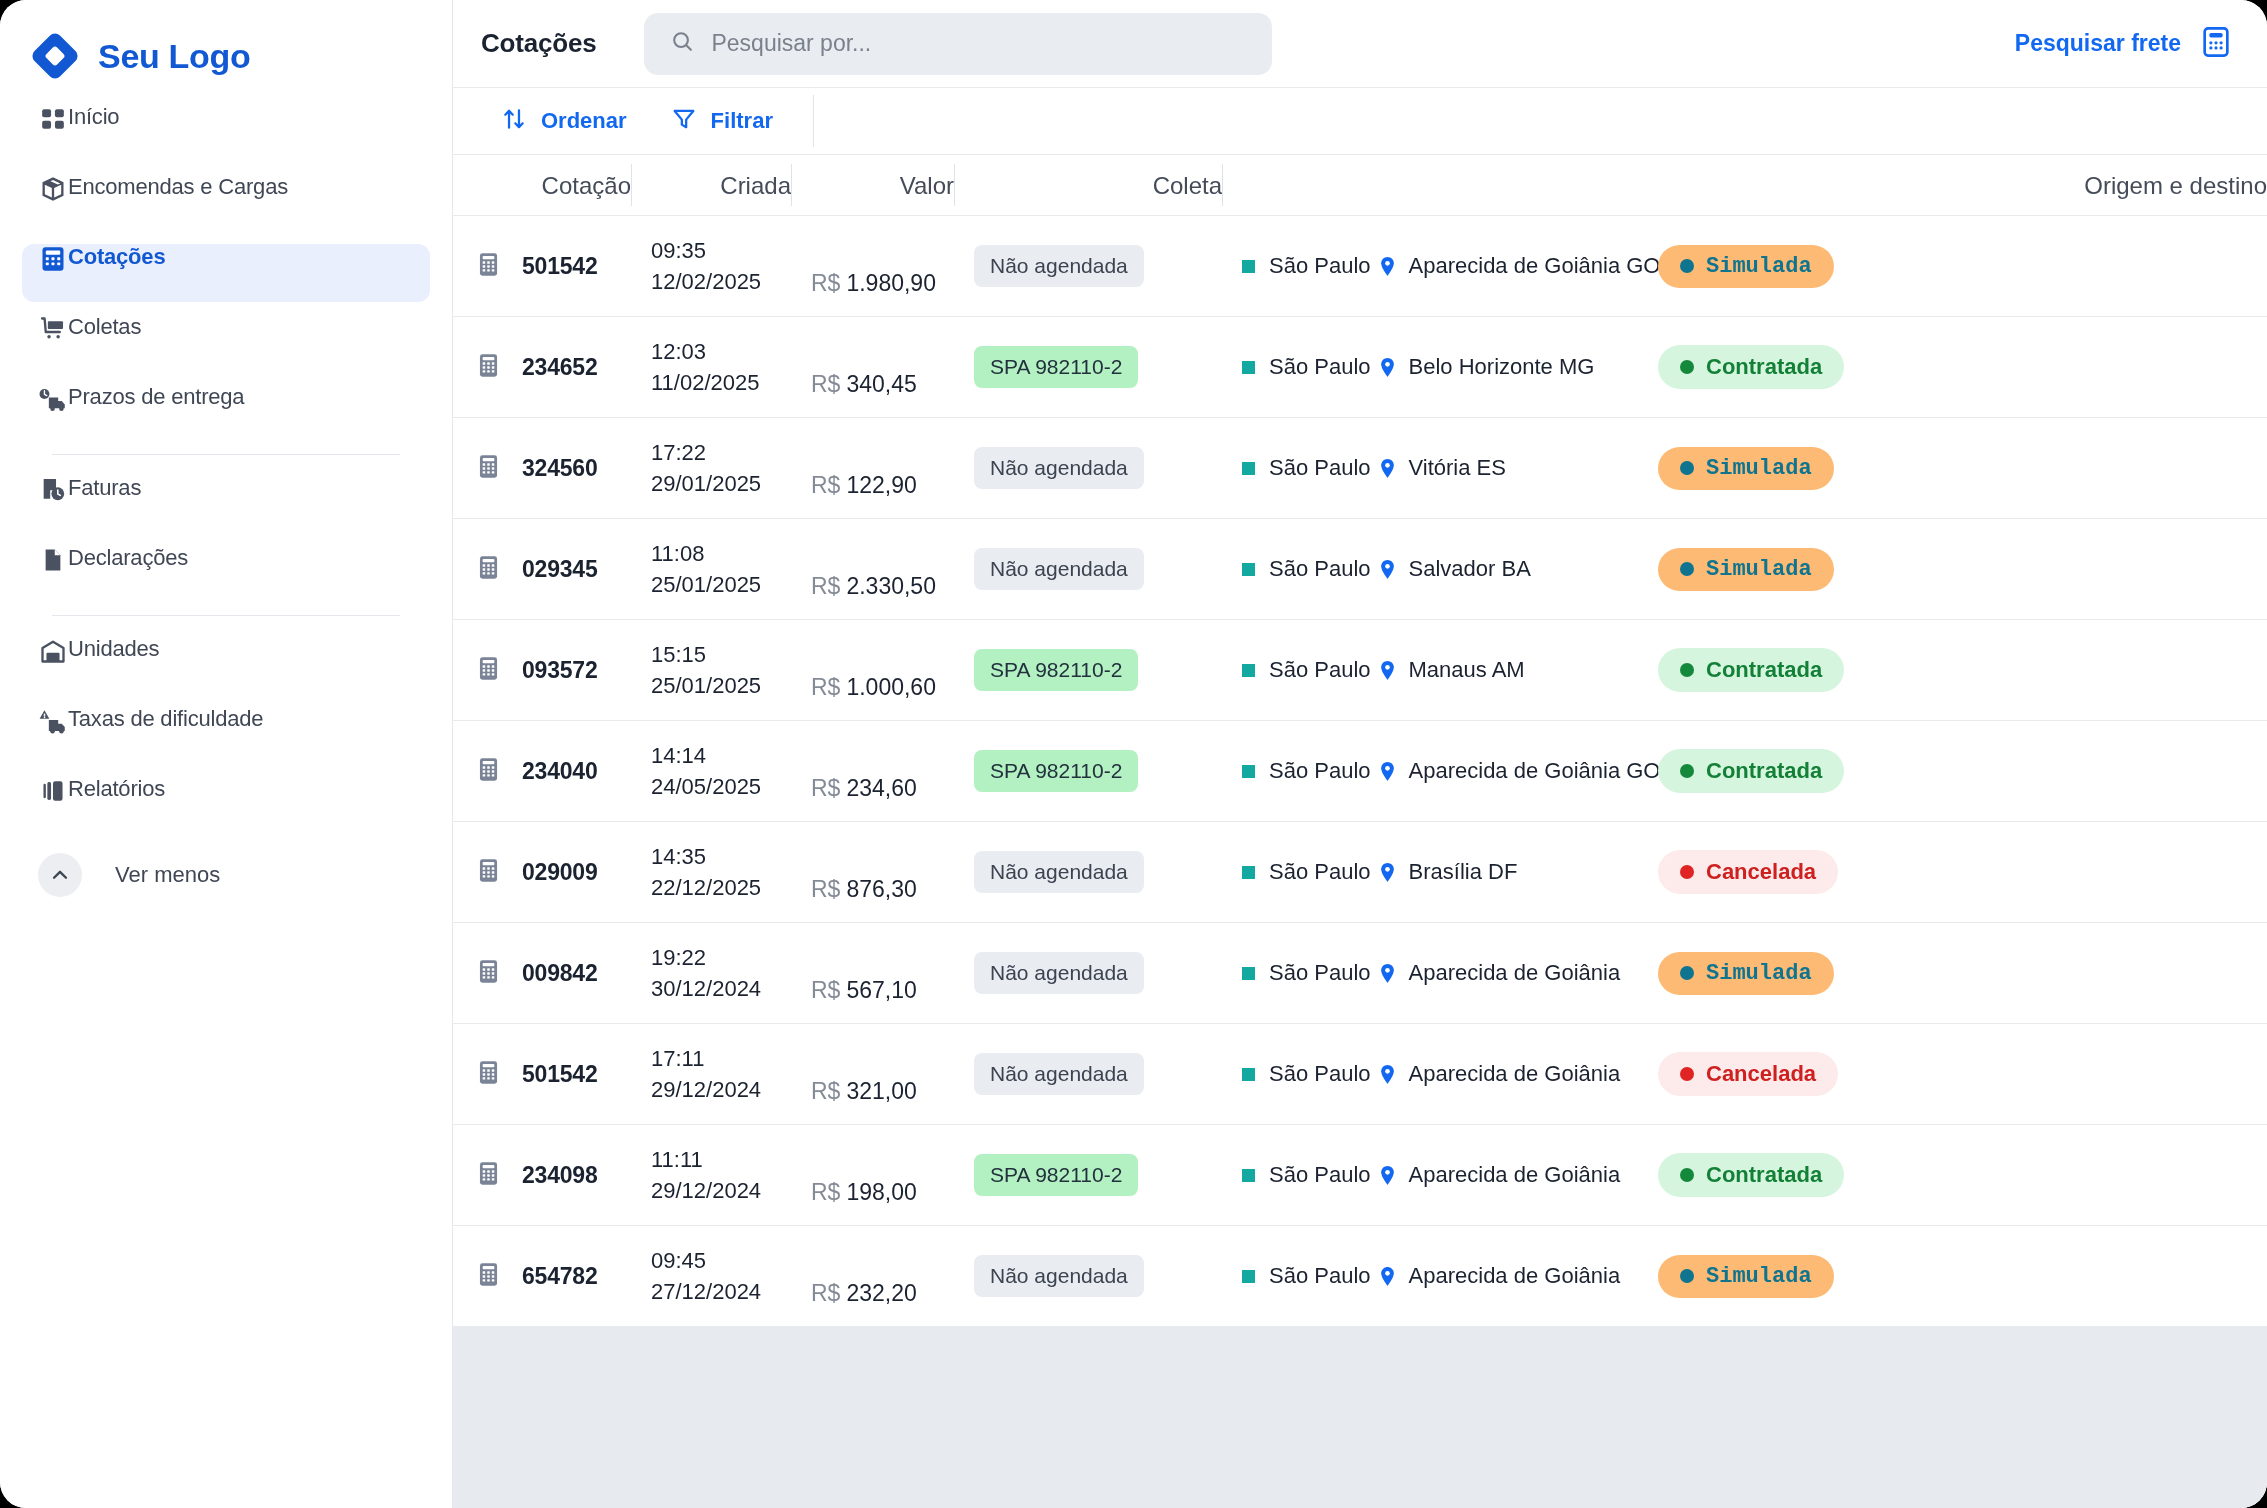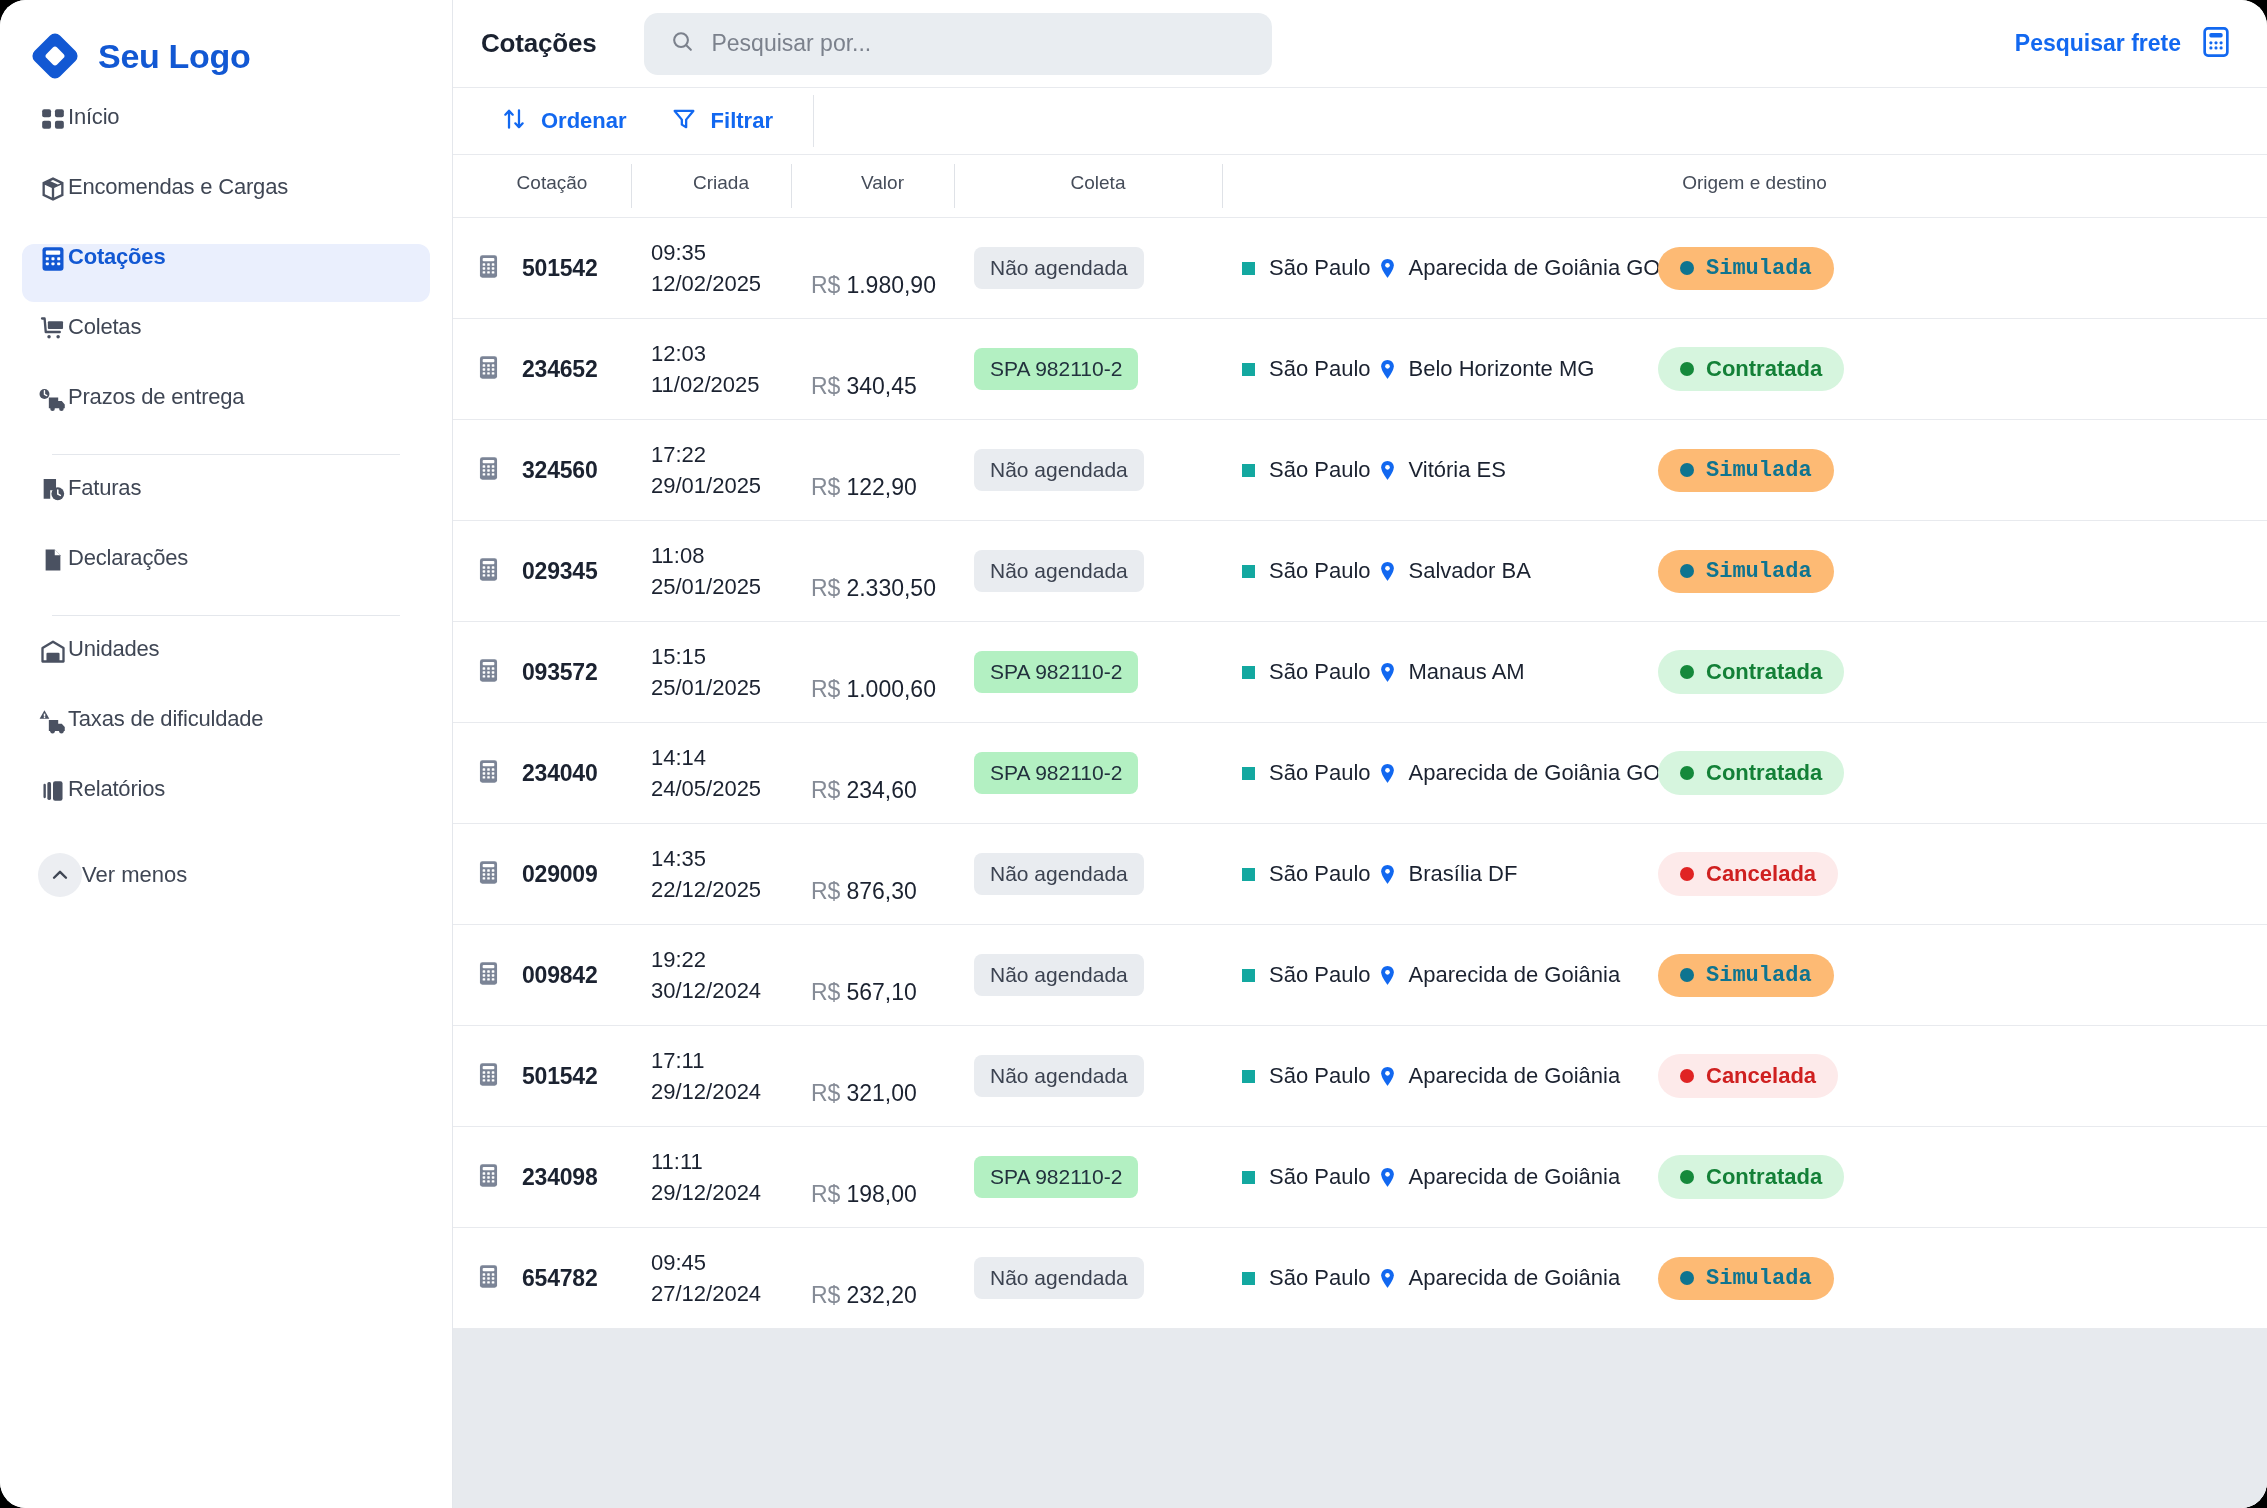--- a/index.html
+++ b/index.html
@@ -51,21 +51,21 @@
   }
   .nav-item .ico { width: 30px; height: 30px; flex: 0 0 30px; display:flex; align-items:center; justify-content:center; }
   .nav-item .lbl { font-size: 22px; color: #3f4654; letter-spacing: -0.2px; }
   .nav-item.active { background: #eaeffd; }
   .nav-item.active .lbl { color: #1258d3; font-weight: 700; }
   .nav-sep {
     height: 1px; background: #e4e7ec;
     margin: 10px 30px 20px 30px;
   }
   .ver-menos {
-    display: flex; align-items: center; gap: 0;
+    display: flex; align-items: center; gap: 33px;
     padding: 0 16px; height: 58px; cursor: pointer; margin-bottom: 8px;
   }
   .ver-menos .circle {
     width: 44px; height: 44px; border-radius: 50%;
     background: #eceef2; display: flex; align-items: center; justify-content: center;
     flex: 0 0 44px;
   }
   .ver-menos .lbl { font-size: 22px; color: #3f4654; }
 
   .profile {
@@ -125,23 +125,23 @@
     padding: 0 22px; height: 100%;
     cursor: pointer;
   }
   .tool-btn .lbl { font-size: 22px; font-weight: 700; color: #1268f0; }
   .tool-divider { width: 1px; height: 52px; background: #e1e4e9; margin-left: 18px; }
 
   
   .table-wrap { flex: 1; background: #e7eaee; overflow: hidden; }
   table.qt { width: 100%; border-collapse: collapse; background: #fff; table-layout: fixed; }
   table.qt th {
-    text-align: center;
-    font-size: 19px; font-weight: 400; color: #454c59;
-    padding: 17px 0 23px 0;
+    text-align: right;
+    font-size: 24px; font-weight: 400; color: #454c59;
+    padding: 17px 0 15px 0;
     border-bottom: 1px solid #e8eaee;
     position: relative;
     vertical-align: middle;
   }
   table.qt th .thin { padding-left: 20px; display:block; }
   table.qt th.sep::before {
     content: ""; position: absolute; left: 0; top: 9px; bottom: 9px; width: 1px; background: #dfe2e7;
   }
   .col-cot { width: 178px; }
   .col-cri { width: 160px; }

